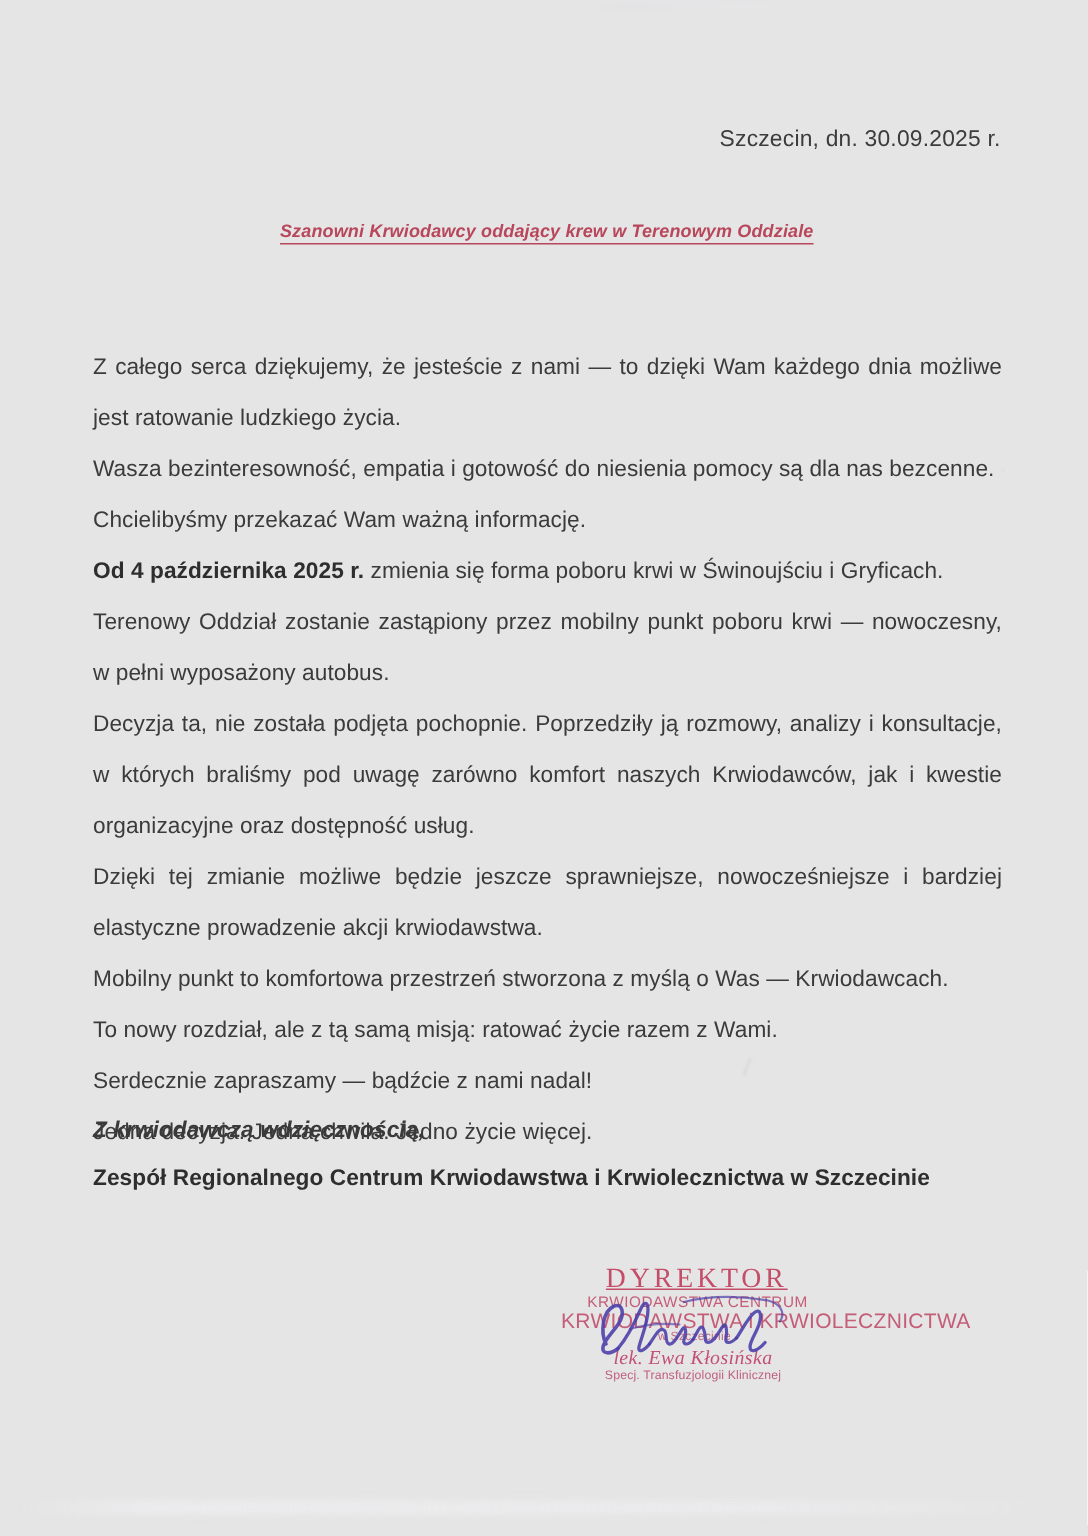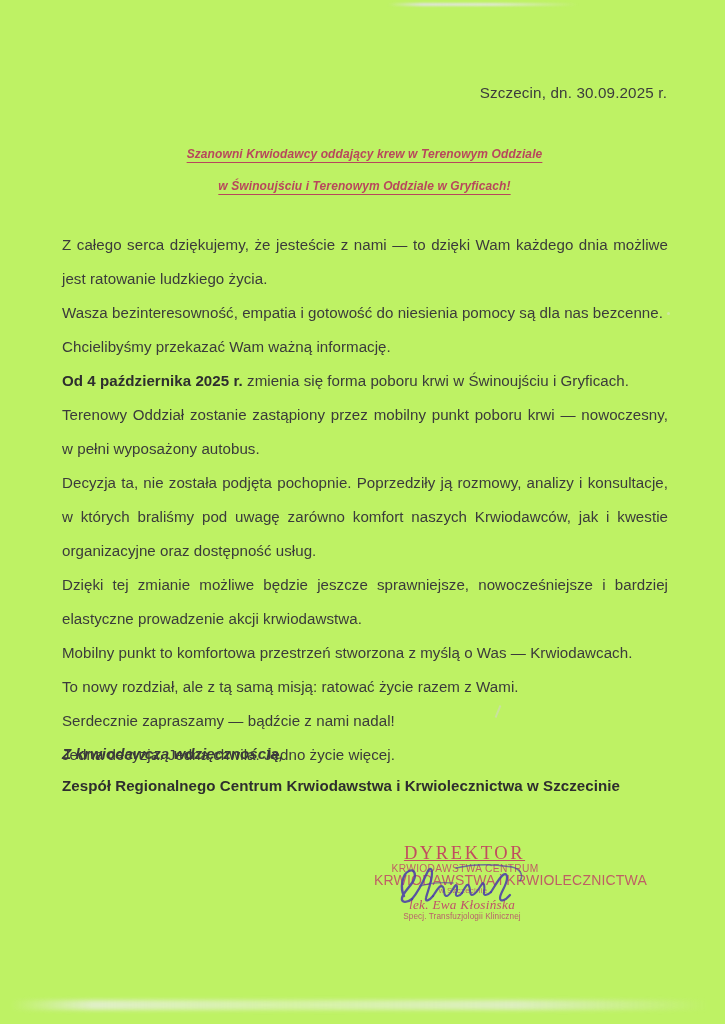--- a/index.html
+++ b/index.html
@@ -15,21 +15,21 @@
     overflow: hidden;
     font-family: "Liberation Sans", sans-serif;
     color: #3a3a3a;
     -webkit-font-smoothing: antialiased;
   }
 
   
   .page {
     position: absolute;
     inset: 0;
-    background: #bef264;
+    background: #e5e5e5;
   }
 
   
   .scan-streak-top {
     position: absolute;
     left: 388px;
     top: 3px;
     width: 190px;
     height: 3px;
     background: linear-gradient(90deg,
@@ -239,21 +239,20 @@
 <div class="page">
 
   <div class="scan-streak-top"></div>
   <div class="speck speck-a"></div>
   <div class="speck speck-b"></div>
 
   <div class="date-line">Szczecin, dn. 30.09.2025 r.</div>
 
   <div class="heading">
     <span class="hl">Szanowni Krwiodawcy oddający krew w Terenowym Oddziale</span><br>
-    <span class="hl">w Świnoujściu i Terenowym Oddziale w Gryficach!</span>
   </div>
 
   <div class="body-block">
 
     <p class="para">
       <span>Z całego serca dziękujemy, że jesteście z nami — to dzięki Wam każdego dnia możliwe jest ratowanie ludzkiego życia.</span>
     </p>
 
     <p class="para last-left">
       <span>Wasza bezinteresowność, empatia i gotowość do niesienia pomocy są dla nas bezcenne.</span>

